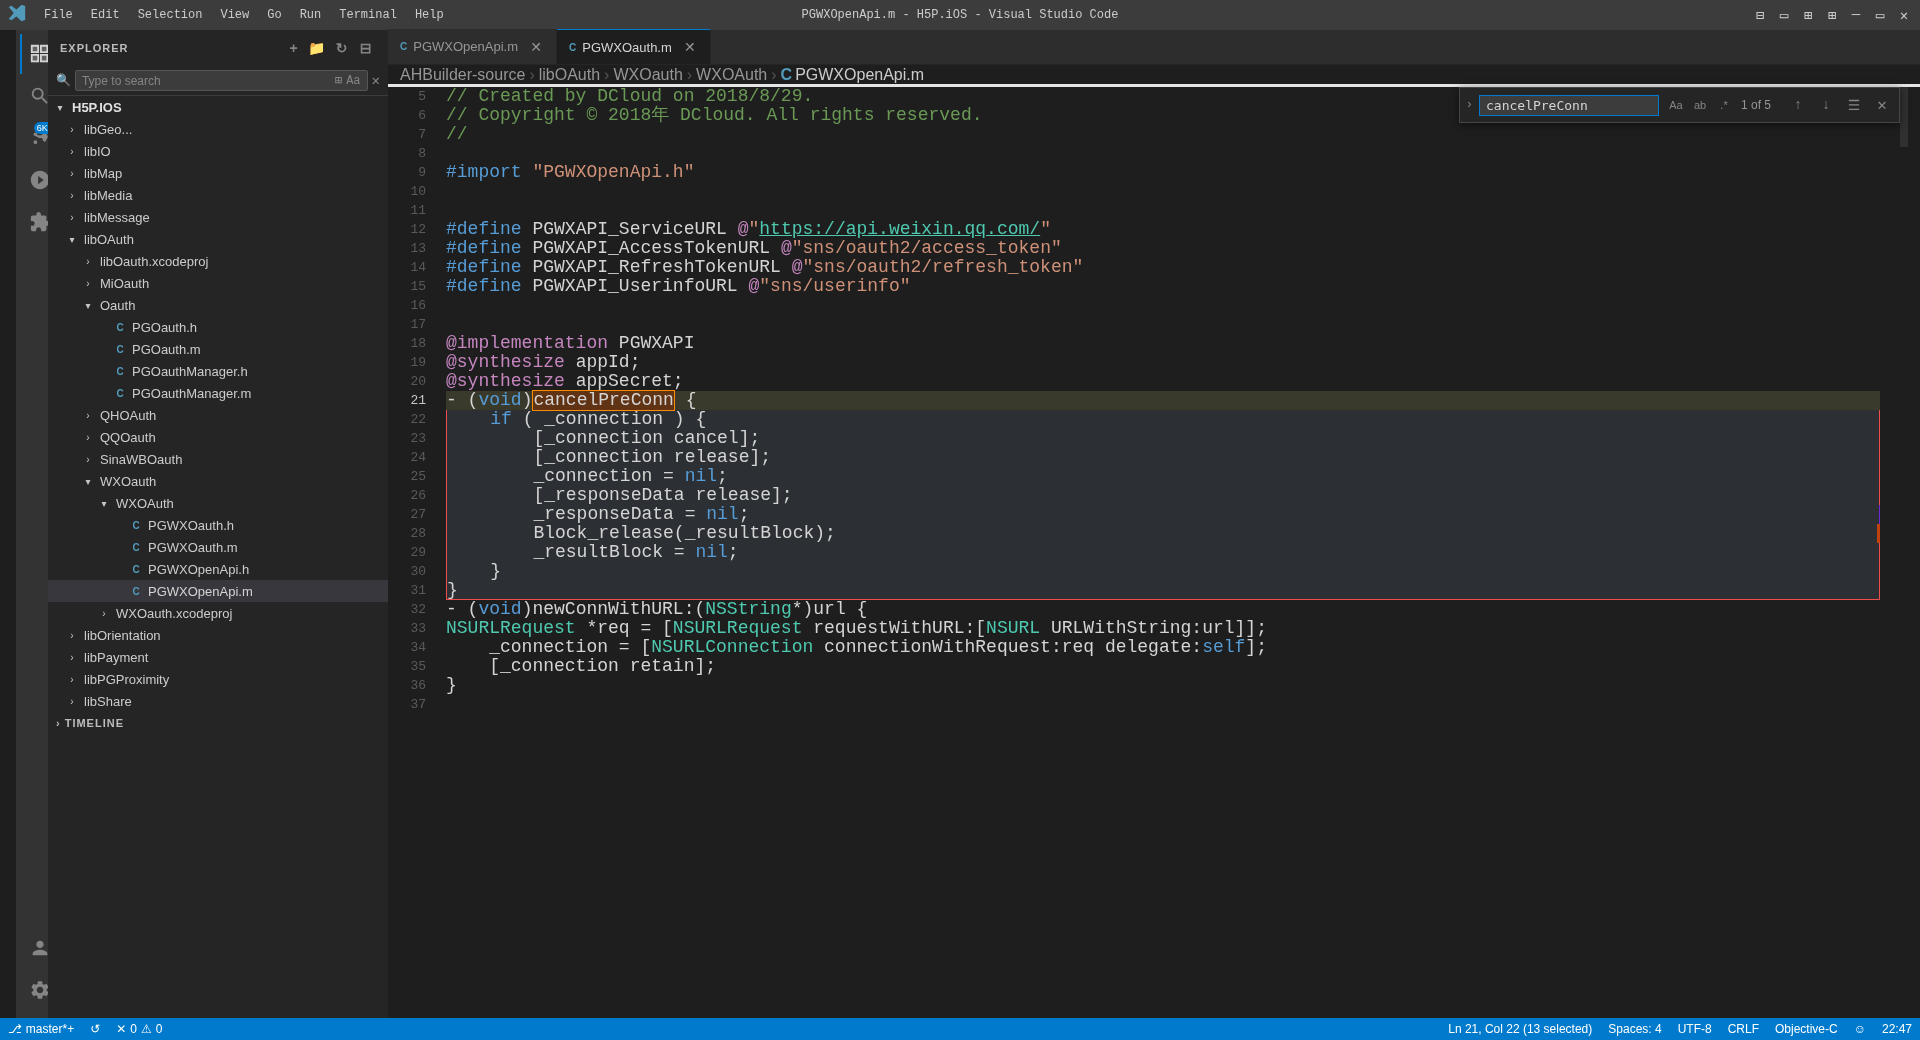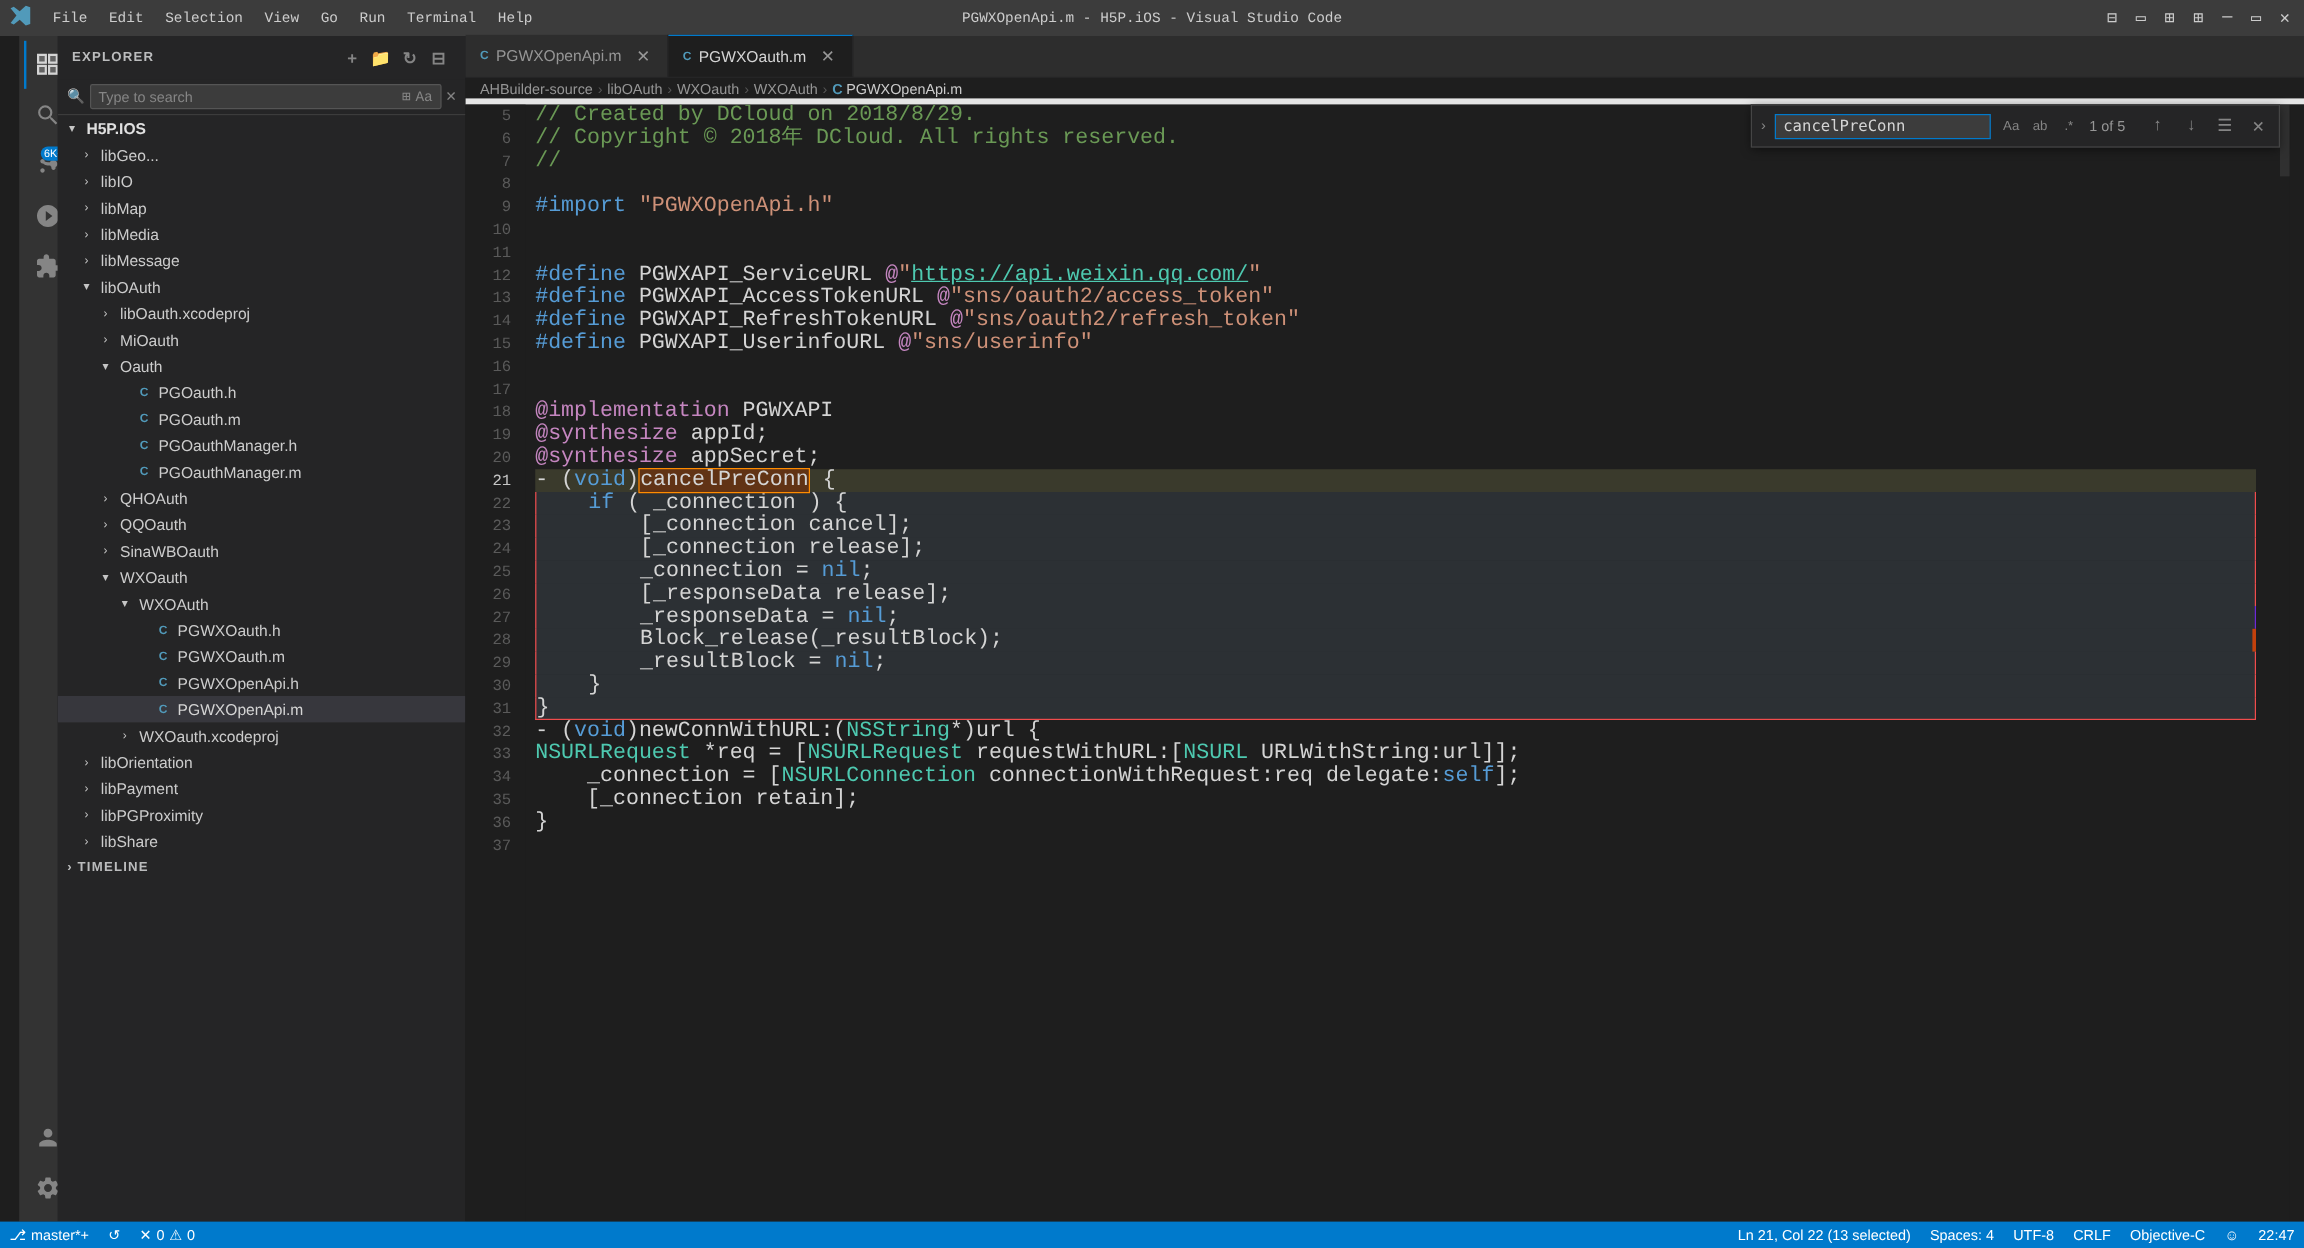--- a/index.html
+++ b/index.html
@@ -297,23 +297,23 @@
     }
 
     
     #breadcrumb {
       height: 22px;
       background: #1e1e1e;
       display: flex;
       align-items: center;
       padding: 0 12px;
       gap: 4px;
-      font-size: 12px;
+      font-size: 16px;
       color: #969696;
-      border-bottom: 5px solid #e5e5e5;
+      border-bottom: 3px solid #e5e5e5;
       flex-shrink: 0;
       font-family: sans-serif;
     }
     .breadcrumb-sep { color: #555; }
     .breadcrumb-item { color: #969696; cursor: pointer; }
     .breadcrumb-item.last { color: #cccccc; }
 
     
     #find-widget {
       position: absolute;

